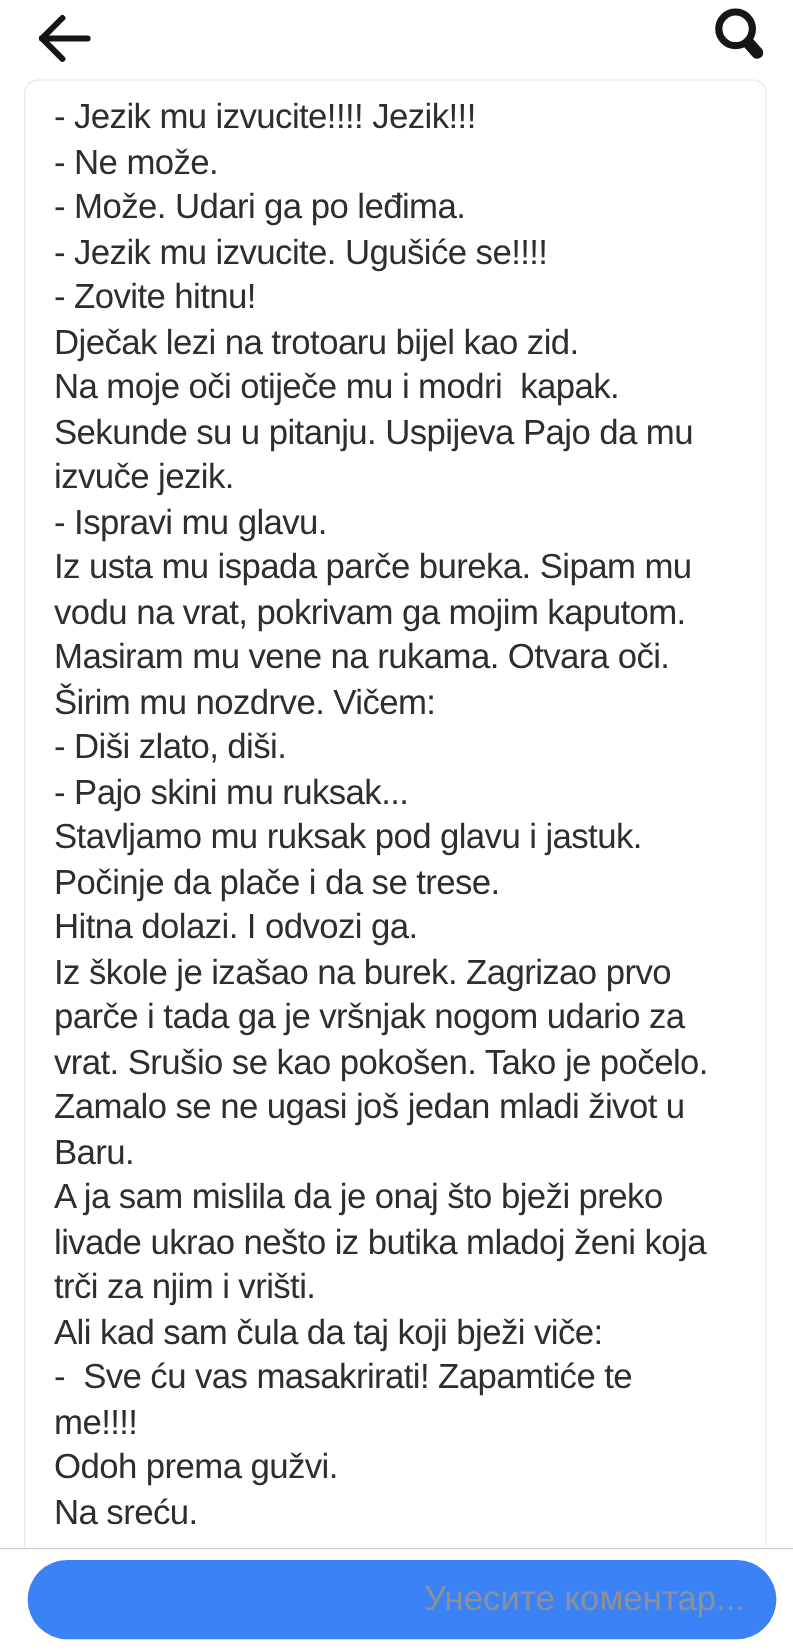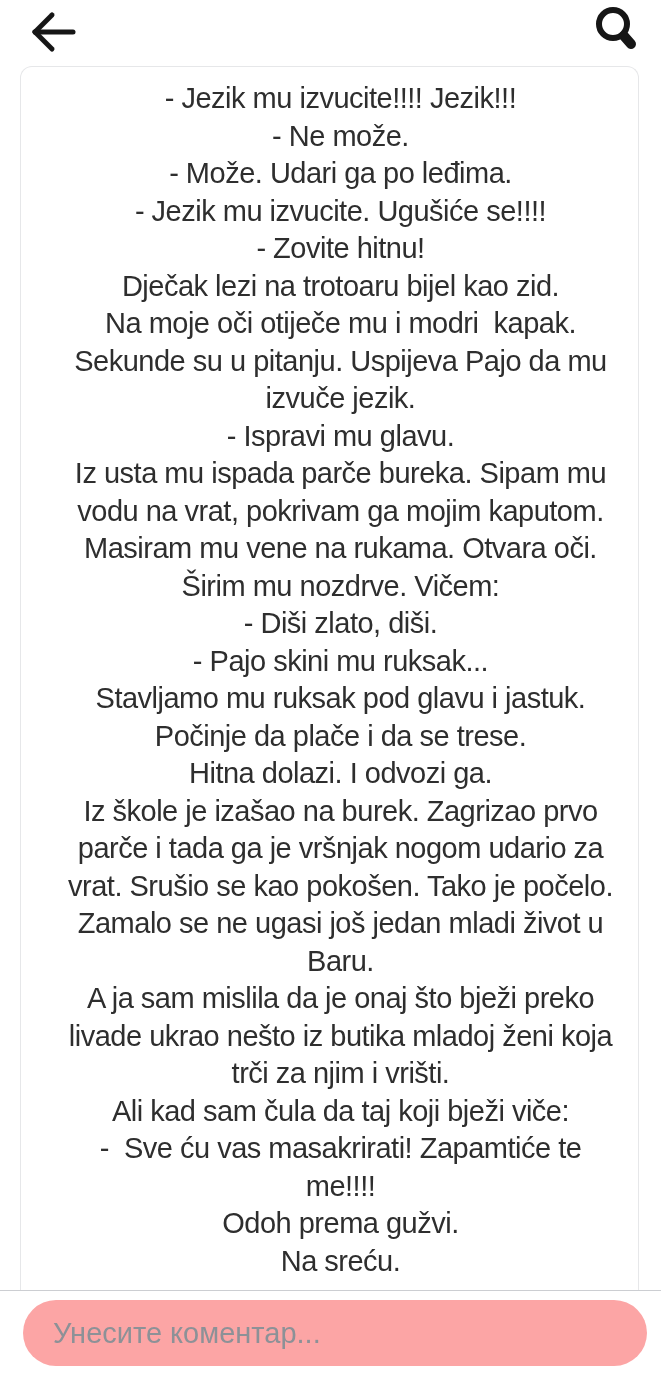--- a/index.html
+++ b/index.html
@@ -47,46 +47,46 @@
     border-radius: 12px 12px 0 0;
     padding: 13px 2px 0 24px;
     overflow: hidden;
   }
   .post-text {
     white-space: pre-wrap;
     font-size: 29px;
     line-height: 37.5px;
     letter-spacing: -0.5px;
     color: #2e2e2e;
-    text-align: center;
   }
   
   .comment-bar {
     position: absolute;
     left: 0; right: 0; bottom: 0;
     height: 86px;
     background: #ffffff;
     border-top: 1px solid #ccced2;
     box-sizing: border-box;
   }
   .comment-input {
     position: absolute;
     left: 23px;
     top: 9px;
     width: 624px;
     height: 66px;
     box-sizing: border-box;
     border: none;
     outline: none;
     border-radius: 33px;
-    background: #fca5a5;
+    background: #3b82f6;
     padding: 0 26px 0 30px;
     font-family: "Liberation Sans", "DejaVu Sans", sans-serif;
     font-size: 29px;
     color: #333333;
+    text-align: right;
   }
   .comment-input::placeholder {
     color: #8d9197;
     opacity: 1;
   }
 </style>
 </head>
 <body>
 
 <div class="screen">

